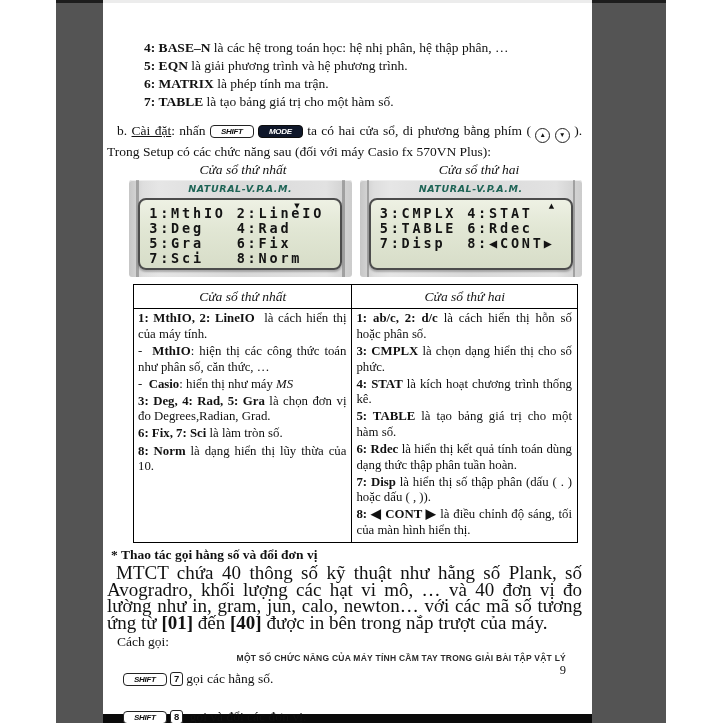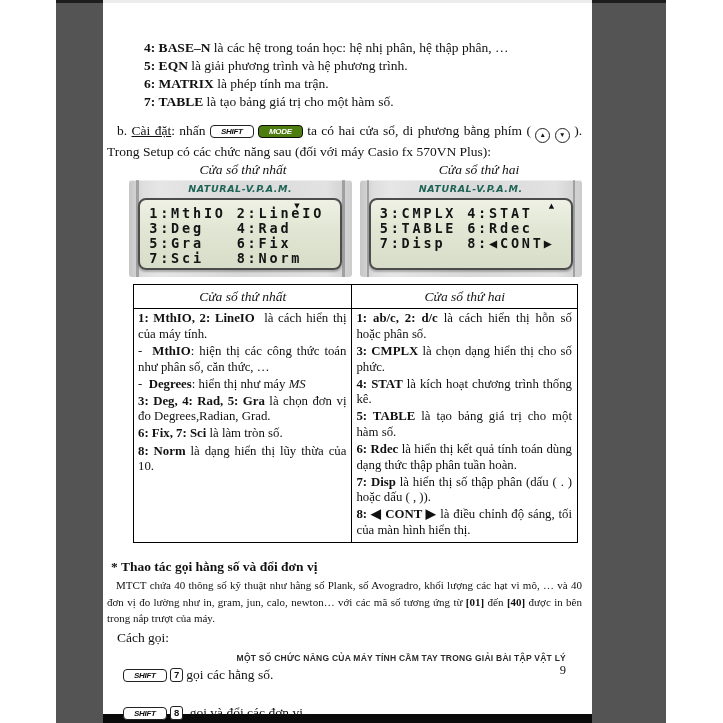--- a/index.html
+++ b/index.html
@@ -26,21 +26,21 @@
   .mode-list{margin:36px 0 0 37px;font-size:13.5px;line-height:18px;}
   .mode-list .line b{font-weight:bold;}
 
   .setup{margin:11px 0 0 0;font-size:13.5px;line-height:18.5px;text-align:justify;text-indent:10px;}
   .iu{text-decoration:underline;}
   .key{
     display:inline-block;font-family:"Liberation Sans",sans-serif;font-size:8px;font-weight:bold;font-style:italic;
     border:1px solid #222;border-radius:4px;padding:0 10px;line-height:11px;background:#fff;color:#111;
     vertical-align:1px;letter-spacing:-0.3px;text-indent:0;
   }
-  .key.inv{background:#4d7c0f;color:#fff;border-color:#0d0d0d;}
+  .key.inv{background:#0f172a;color:#fff;border-color:#0d0d0d;}
   .key.num{font-style:normal;font-size:9.5px;line-height:12px;border-width:1.4px;border-radius:3px;padding:0 3px;}
   .cbtn{
     display:inline-flex;align-items:center;justify-content:center;width:13px;height:13px;
     border:1.3px solid #222;border-radius:50%;font-size:6.5px;line-height:1;vertical-align:-2px;color:#111;text-indent:0;
   }
 
   .captions{display:flex;margin:1px 0 0 22px;width:464px;font-style:italic;font-size:13.5px;}
   .captions span{width:228px;text-align:center;}
   .captions span:last-child{margin-left:8px;}
 
@@ -75,22 +75,22 @@
   table.cmp{border-collapse:collapse;margin:7px 0 0 26px;width:445px;table-layout:fixed;}
   table.cmp td{border:1.2px solid #000;}
   td.th{height:21px;text-align:center;font-style:italic;font-size:13.5px;vertical-align:middle;}
   td.cell{vertical-align:top;padding:2px 5px 2px 4px;font-size:12.8px;line-height:15.6px;text-align:justify;}
   td.c1{width:213px;}
   td.c2{width:220px;}
   .titem{margin-bottom:1.5px;}
   .titem b{font-weight:bold;}
   .titem i{font-style:italic;}
 
-  .sec-heading{margin:15px 0 0 4px;font-weight:bold;font-size:13.5px;line-height:17px;}
-  .mtct{margin:2px 0 0 0;font-size:11px;line-height:16.6px;text-align:justify;text-indent:9px;}
+  .sec-heading{margin:3px 0 0 4px;font-weight:bold;font-size:13.5px;line-height:17px;}
+  .mtct{margin:2px 0 0 0;font-size:19px;line-height:16.6px;text-align:justify;text-indent:9px;}
   .call-label{margin:2px 0 0 0;font-size:13.5px;line-height:17px;text-indent:10px;}
   .callline{margin:20px 0 0 16px;font-size:13.5px;line-height:18px;}
   .callline .rest{white-space:pre-wrap;}
 
   .footer{position:absolute;left:30px;top:650px;width:433px;display:flex;justify-content:space-between;align-items:flex-end;flex-direction:column;}
   .ftitle{font-family:"Liberation Sans",sans-serif;font-weight:bold;font-size:8.5px;letter-spacing:0.25px;color:#2b2b2b;}
   .fpage{font-size:12.5px;color:#111;}
 </style>
 </head>
 <body>
@@ -143,21 +143,21 @@
   <table class="cmp">
     <tbody>
       <tr>
         <td class="th c1">Cửa sổ thứ nhất</td>
         <td class="th c2">Cửa sổ thứ hai</td>
       </tr>
       <tr>
         <td class="cell c1">
           <div class="titem rich"><span></span><b>1: MthIO, 2: LineIO</b><span>  là cách hiển thị của máy tính.</span><i></i></div>
           <div class="titem rich"><span>-  </span><b>MthIO</b><span>: hiện thị các công thức toán như phân số, căn thức, …</span><i></i></div>
-          <div class="titem rich"><span>-  </span><b>Degrees</b><span>: hiển thị như máy </span><i>MS</i></div>
+          <div class="titem rich"><span>-  </span><b>Casio</b><span>: hiển thị như máy </span><i>MS</i></div>
           <div class="titem rich"><span></span><b>3: Deg, 4: Rad, 5: Gra</b><span> là chọn đơn vị đo Degrees,Radian, Grad.</span><i></i></div>
           <div class="titem rich"><span></span><b>6: Fix, 7: Sci</b><span> là làm tròn số.</span><i></i></div>
           <div class="titem rich"><span></span><b>8: Norm</b><span> là dạng hiển thị lũy thừa của 10.</span><i></i></div>
         </td>
         <td class="cell c2">
           <div class="titem rich"><b>1: ab/c, 2: d/c</b><span> là cách hiển thị hỗn số hoặc phân số.</span></div>
           <div class="titem rich"><b>3: CMPLX</b><span> là chọn dạng hiển thị cho số phức.</span></div>
           <div class="titem rich"><b>4: STAT</b><span> là kích hoạt chương trình thống kê.</span></div>
           <div class="titem rich"><b>5: TABLE</b><span> là tạo bảng giá trị cho một hàm số.</span></div>
           <div class="titem rich"><b>6: Rdec</b><span> là hiển thị kết quả tính toán dùng dạng thức thập phân tuần hoàn.</span></div>

